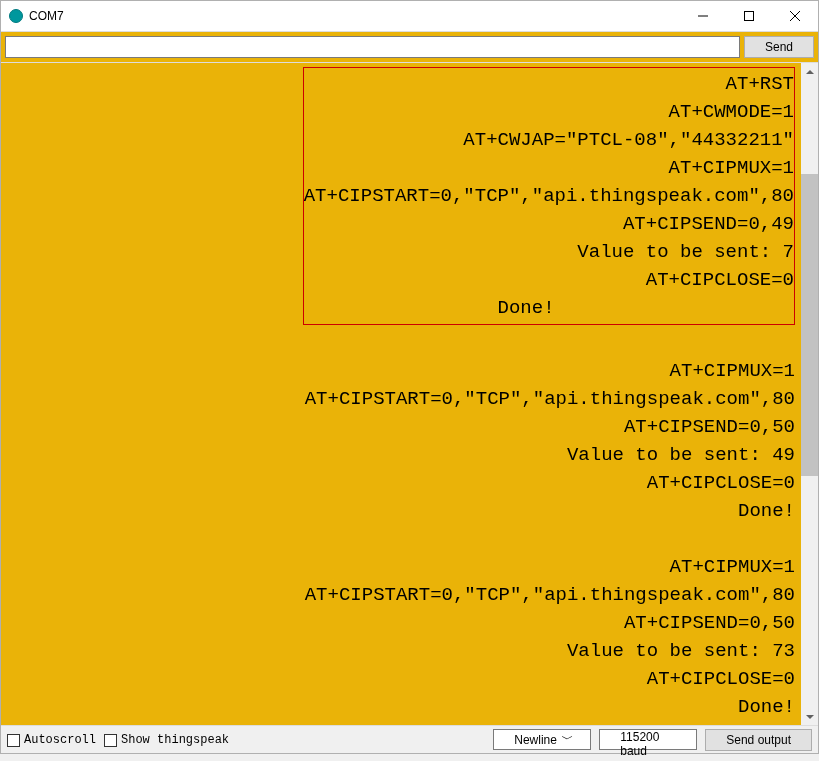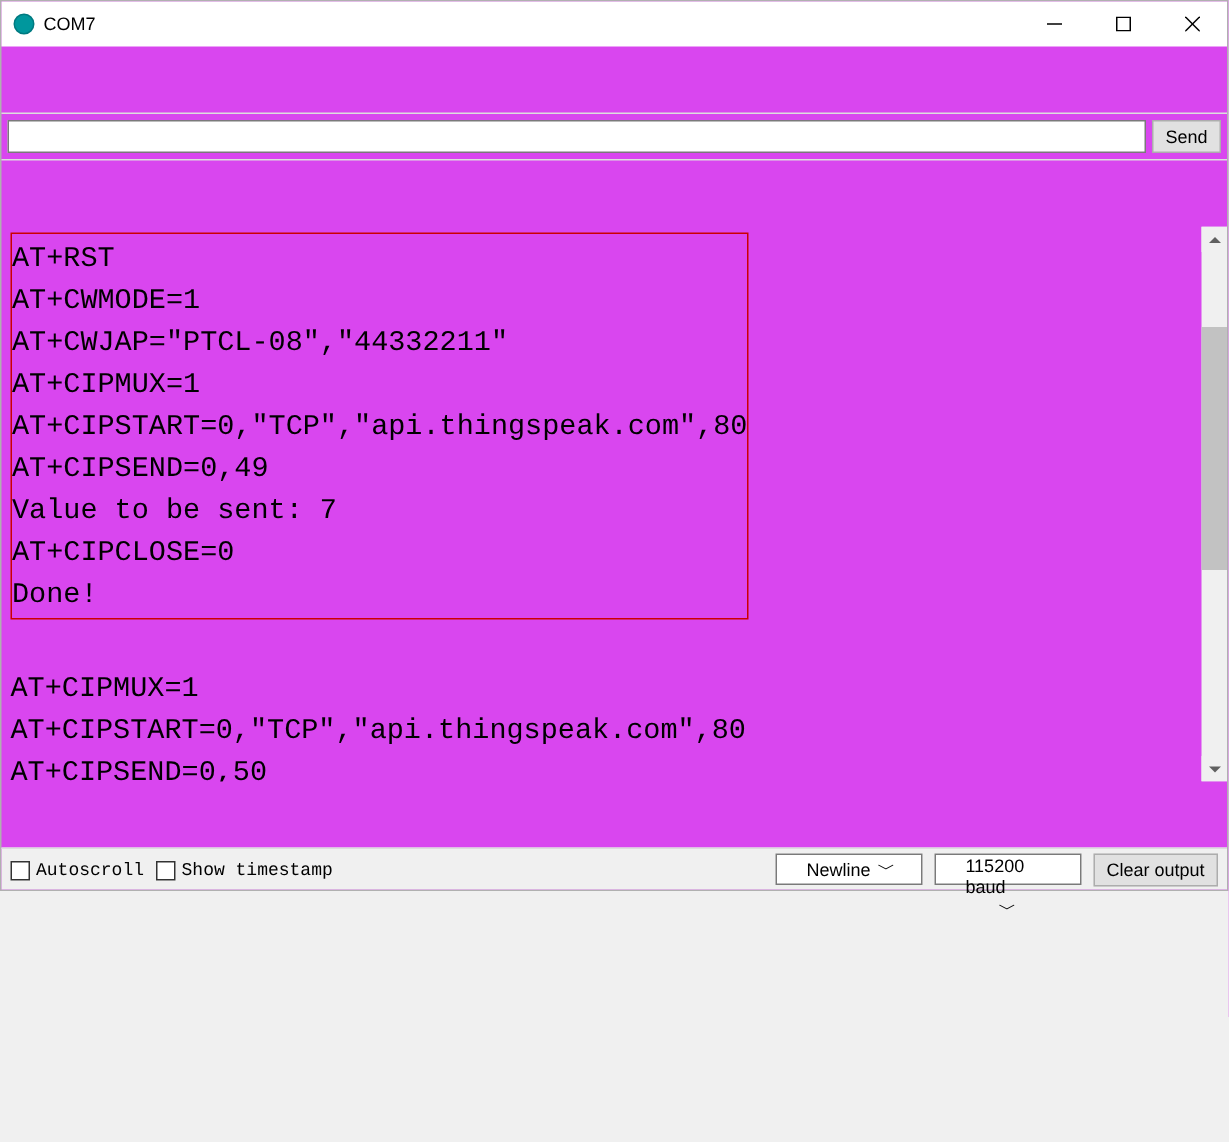--- a/index.html
+++ b/index.html
@@ -1,30 +1,30 @@
 <!DOCTYPE html>
 <html><head>
 <meta charset="utf-8">
 <style>
   html,body{margin:0;padding:0;height:100%;font-family:"Segoe UI",Tahoma,sans-serif;font-size:13px;color:#000;background:#f0f0f0;}
   *{box-sizing:border-box;}
-  .window{width:819px;height:594px;background:#d946ef;border:1px solid #b0b0b0;display:flex;flex-direction:column;gap:44px;}
+  .window{width:819px;height:754px;background:#eab308;border:1px solid #b0b0b0;display:flex;flex-direction:column;}
   
   .titlebar{height:30px;display:flex;align-items:center;padding-left:8px;background:#fff;}
   .app-icon{width:14px;height:14px;border-radius:50%;background:#00979d;border:1px solid #007a80;margin-right:6px;flex-shrink:0;}
   .title-text{font-size:12px;flex:1;}
   .winbtn{width:46px;height:30px;display:flex;align-items:center;justify-content:center;}
   .winbtn svg{stroke:#000;stroke-width:1;fill:none;}
   
   .send-row{display:flex;padding:4px;gap:4px;border-top:1px solid #ddd;border-bottom:1px solid #ddd;}
   .send-input{flex:1;height:22px;border:1px solid #7a7a7a;padding:0 4px;font-size:12px;}
-  .btn{height:22px;background:#e1e1e1;border:1px solid #adadad;font-size:12px;padding:0 8px;cursor:default;}
+  .btn{height:22px;background:#e1e1e1;border:1px solid #adadad;font-size:12px;padding:0 20px;cursor:default;}
   
   .console-wrap{flex:1;display:flex;overflow:hidden;}
-  .console{flex:1;padding:4px 6px;font-family:"Courier New",monospace;font-size:19px;line-height:28px;white-space:pre-wrap;overflow:hidden;}
+  .console{flex:1;padding:4px 6px;font-family:"Courier New",monospace;font-size:19px;line-height:28px;white-space:pre-wrap;overflow:hidden;text-align:right;}
   .scrollbar{width:17px;background:#f0f0f0;display:flex;flex-direction:column;}
   .sb-btn{height:17px;background:#f0f0f0;display:flex;align-items:center;justify-content:center;}
   .sb-arrow{width:0;height:0;border-left:4px solid transparent;border-right:4px solid transparent;}
   .sb-up .sb-arrow{border-bottom:4px solid #606060;}
   .sb-down .sb-arrow{border-top:4px solid #606060;}
   .sb-track{flex:1;position:relative;}
   .sb-thumb{position:absolute;left:0;right:0;top:15%;height:48%;background:#c2c2c2;}
   .redbox{border:1px solid #c00;display:inline-block;padding:2px 0 2px 0;margin-bottom:4px;}
   
   .bottombar{height:28px;display:flex;align-items:center;padding:0 6px;gap:8px;background:#f0f0f0;border-top:1px solid #ddd;}
@@ -105,29 +105,29 @@
     </div>
   </div>
 
   <div class="bottombar">
     <label class="cb-label">
       <span class="cb"></span>
       <span>Autoscroll</span>
     </label>
     <label class="cb-label">
       <span class="cb"></span>
-      <span>Show timestamp</span>
+      <span>Show thingspeak</span>
     </label>
     <div class="spacer"></div>
     <div class="select sel-line">
       <span class="sel-text">Newline</span>
       <span class="spacer"></span>
       <span class="sel-arrow">﹀</span>
     </div>
     <div class="select sel-baud">
       <span class="sel-text">115200 baud</span>
       <span class="spacer"></span>
       <span class="sel-arrow">﹀</span>
     </div>
-    <button class="btn">Clear output</button>
+    <button class="btn">Send output</button>
   </div>
 
 </div>
 
 </body></html>

